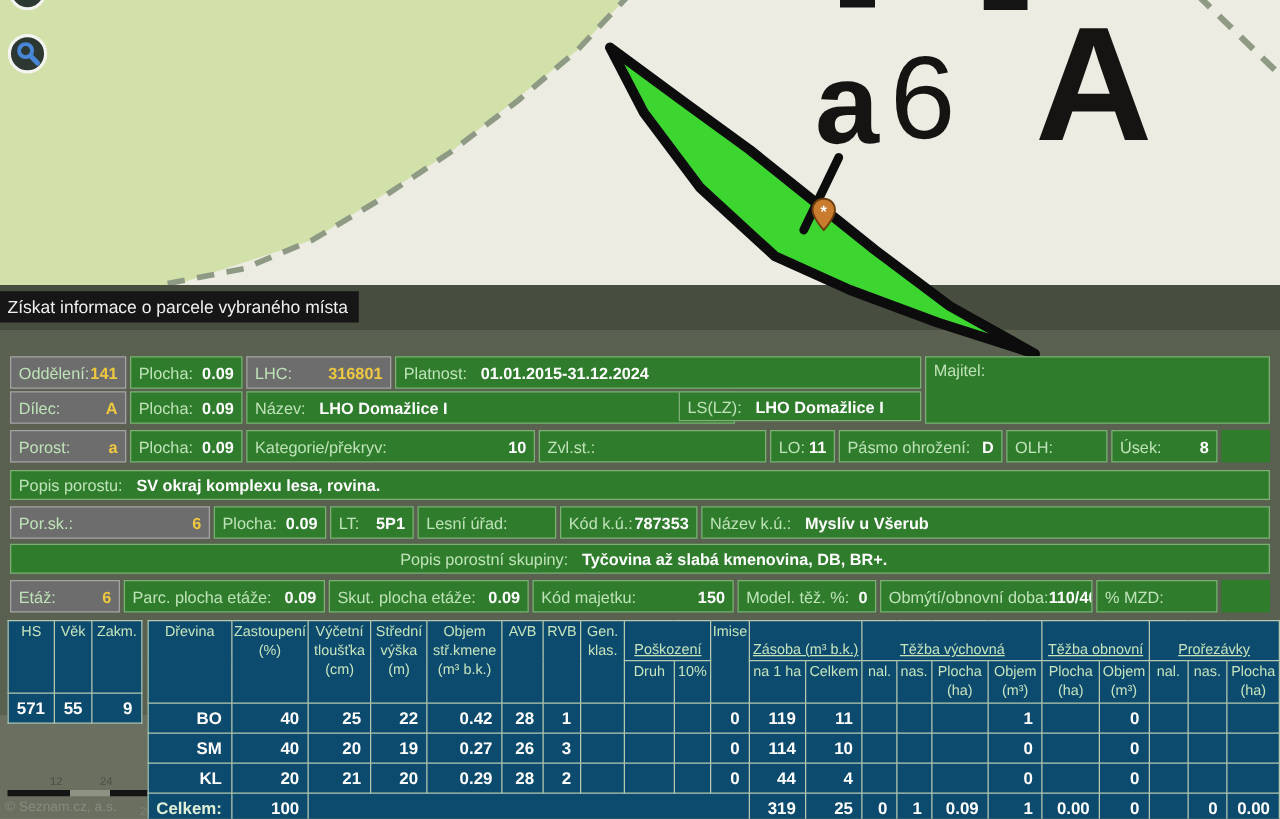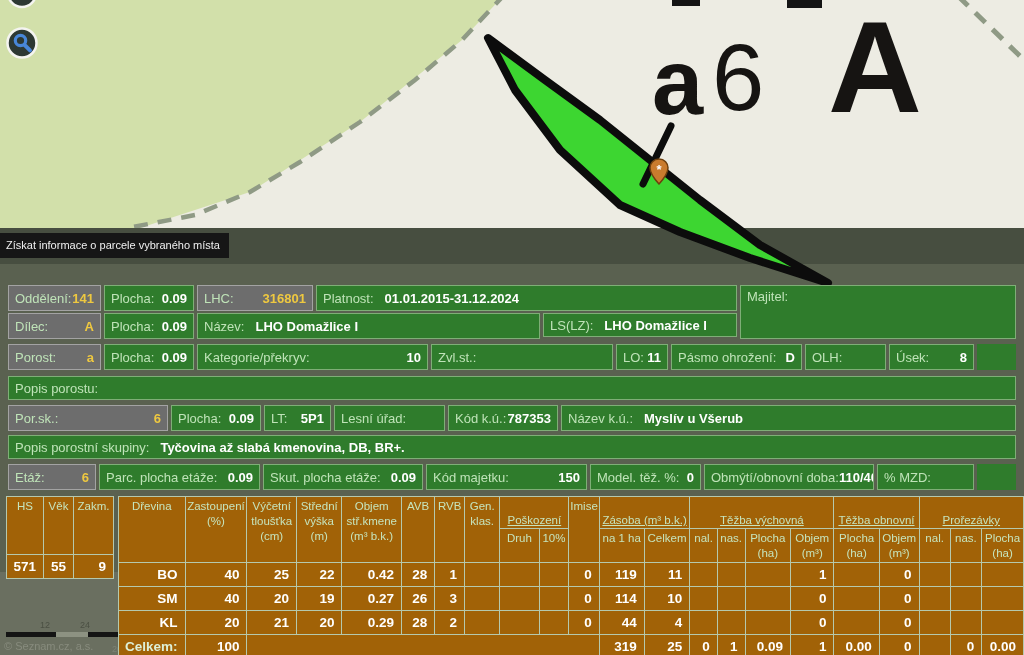--- a/index.html
+++ b/index.html
@@ -5,42 +5,42 @@
   html,body{margin:0;padding:0;}
   body{
     width:1024px;height:655px;overflow:hidden;position:relative;
     background:#59604f;
     font-family:"Liberation Sans",sans-serif;
   }
   #map-svg{position:absolute;left:0;top:0;z-index:0;}
   
   #tooltip{
     position:absolute;left:0;top:233px;height:25px;line-height:25px;
-    background:#161616;color:#efefef;font-size:11px;padding:0 9px 0 6px;
+    background:#161616;color:#efefef;font-size:14px;padding:0 9px 0 6px;
     z-index:2;white-space:nowrap;
   }
   
   #attribution{position:absolute;left:4px;top:640px;font-size:11px;color:#878b7d;z-index:1;white-space:nowrap;}
   #attr-year{position:absolute;left:112px;top:644px;font-size:9px;color:#7e8375;z-index:1;}
   .sb-label{position:absolute;top:620px;font-size:9px;color:#4b5043;z-index:1;}
   
   #info-cells{position:absolute;left:0;top:0;z-index:2;}
   .cell{
     position:absolute;display:flex;align-items:center;box-sizing:border-box;
     background:#2f7c2c;border:1px solid #7fae77;font-size:13px;overflow:hidden;
   }
   .cell.gray{background:#6d6d6d;border-color:#a3a3a3;}
   .cell.plain{border:none;}
   .cell.top{align-items:flex-start;padding-top:3px;}
   .cell .lbl{color:#bfe3b8;padding-left:6px;white-space:nowrap;}
   .cell .val{color:#ffffff;font-weight:700;margin-left:auto;padding-right:6px;white-space:nowrap;}
   .cell.gray .val{color:#eec840;}
   .cell.vleft .val{margin-left:11px;padding-right:0;}
   
-  table{border-collapse:collapse;table-layout:fixed;background:#a16207;position:absolute;z-index:3;}
+  table{border-collapse:collapse;table-layout:fixed;background:#0c4a6e;position:absolute;z-index:3;}
   #hs-table{left:6px;top:496px;}
   #species-table{left:118px;top:496px;}
   th,td{border:1px solid #b5c9ae;box-sizing:border-box;overflow:hidden;}
   th{
     font-weight:400;color:#c6e4bd;font-size:11.5px;line-height:1.32;
     vertical-align:top;text-align:center;padding:2px 1px 0 1px;white-space:pre-line;
   }
   th.group{height:18px;padding-top:16px;text-decoration:underline;}
   tbody td{
     height:24px;color:#ffffff;font-weight:700;font-size:13.5px;
@@ -126,21 +126,21 @@
       <span class="val"></span>
     </div>
     <div class="cell gray" style="left: 8px; top: 313px; width: 93px; height: 26px;">
       <span class="lbl">Dílec:</span>
       <span class="val">A</span>
     </div>
     <div class="cell green" style="left: 104px; top: 313px; width: 90px; height: 26px;">
       <span class="lbl">Plocha:</span>
       <span class="val">0.09</span>
     </div>
-    <div class="cell green vleft" style="left: 197px; top: 313px; width: 343px; height: 26px;">
+    <div class="cell green vleft" style="left: 197px; top: 313px; width: 391px; height: 26px;">
       <span class="lbl">Název:</span>
       <span class="val">LHO Domažlice I</span>
     </div>
     <div class="cell green vleft" style="left: 543px; top: 313px; width: 194px; height: 24px;">
       <span class="lbl">LS(LZ):</span>
       <span class="val">LHO Domažlice I</span>
     </div>
     <div class="cell gray" style="left: 8px; top: 344px; width: 93px; height: 26px;">
       <span class="lbl">Porost:</span>
       <span class="val">a</span>
@@ -169,20 +169,21 @@
       <span class="lbl">OLH:</span>
       <span class="val"></span>
     </div>
     <div class="cell green" style="left: 889px; top: 344px; width: 85px; height: 26px;">
       <span class="lbl">Úsek:</span>
       <span class="val">8</span>
     </div>
     <div class="cell plain" style="left: 977px; top: 344px; width: 39px; height: 26px;"></div>
     <div class="cell green vleft" style="left: 8px; top: 376px; width: 1008px; height: 24px;">
       <span class="lbl">Popis porostu:</span>
+      <span class="val">SV okraj komplexu lesa, rovina.</span>
     </div>
     <div class="cell gray" style="left: 8px; top: 405px; width: 160px; height: 26px;">
       <span class="lbl">Por.sk.:</span>
       <span class="val">6</span>
     </div>
     <div class="cell green" style="left: 171px; top: 405px; width: 90px; height: 26px;">
       <span class="lbl">Plocha:</span>
       <span class="val">0.09</span>
     </div>
     <div class="cell green" style="left: 264px; top: 405px; width: 67px; height: 26px;">
@@ -194,21 +195,21 @@
       <span class="val"></span>
     </div>
     <div class="cell green" style="left: 448px; top: 405px; width: 110px; height: 26px;">
       <span class="lbl">Kód k.ú.:</span>
       <span class="val">787353</span>
     </div>
     <div class="cell green vleft" style="left: 561px; top: 405px; width: 455px; height: 26px;">
       <span class="lbl">Název k.ú.:</span>
       <span class="val">Myslív u Všerub</span>
     </div>
-    <div class="cell green vleft" style="left: 8px; top: 435px; width: 1008px; height: 24px;">
+    <div class="cell green vleft" style="left: 8px; top: 435px; width: 1008px; height: 24px; justify-content: center;">
       <span class="lbl">Popis porostní skupiny:</span>
       <span class="val">Tyčovina až slabá kmenovina, DB, BR+.</span>
     </div>
     <div class="cell gray" style="left: 8px; top: 464px; width: 88px; height: 26px;">
       <span class="lbl">Etáž:</span>
       <span class="val">6</span>
     </div>
     <div class="cell green" style="left: 99px; top: 464px; width: 161px; height: 26px;">
       <span class="lbl">Parc. plocha etáže:</span>
       <span class="val">0.09</span>

